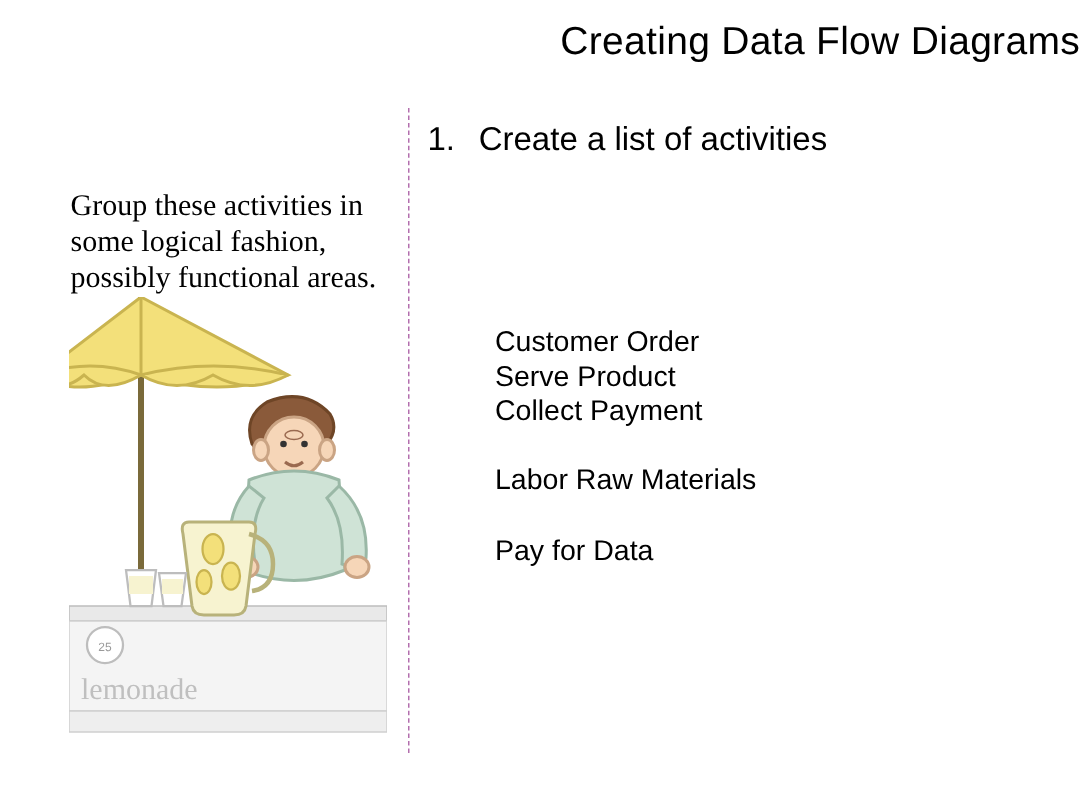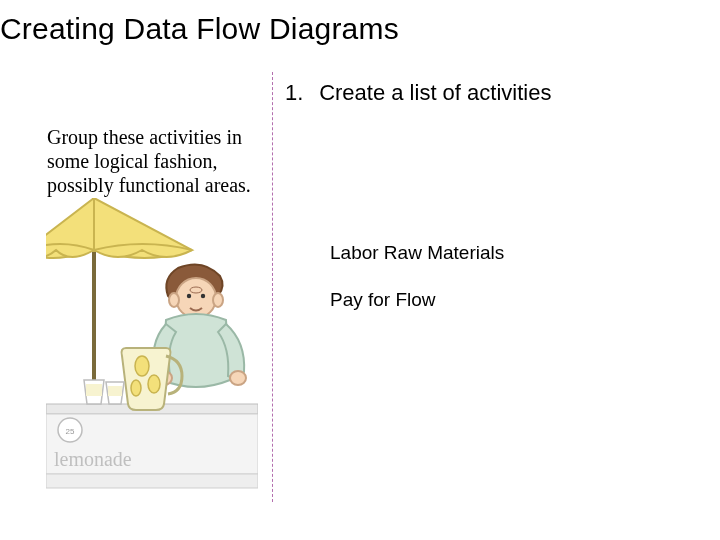--- a/index.html
+++ b/index.html
@@ -15,22 +15,22 @@
   .slide {
     position: relative;
     width: 720px;
     height: 540px;
   }
   .title {
     position: absolute;
     top: 12px;
     left: 0;
     width: 720px;
-    text-align: left;
-    font-size: 30px;
+    text-align: right;
+    font-size: 26px;
     font-weight: 400;
     letter-spacing: 0.2px;
   }
   .example {
     position: absolute;
     top: 78px;
     left: 80px;
     font-size: 22px;
     color: #3b7a3b;
     letter-spacing: 1px;
@@ -94,26 +94,31 @@
 
   <div class="divider"></div>
 
   <div class="step">
     <span class="num">1.</span>
     <span>Create a list of activities</span>
   </div>
 
   <div class="groups">
     <div class="grp">
+      <div>Customer Order</div>
+      <div>Serve Product</div>
+      <div>Collect Payment</div>
+    </div>
+    <div class="grp">
     </div>
     <div class="grp">
       <div>Labor Raw Materials</div>
     </div>
     <div class="grp">
-      <div>Pay for Flow</div>
+      <div>Pay for Data</div>
     </div>
   </div>
 
   <div class="illus">
     <svg viewBox="0 0 212 292" width="212" height="292">
 
       <g>
         <line x1="48" y1="0" x2="48" y2="210" stroke="#7a6a3a" stroke-width="4"></line>
         <path d="M48 0 L146 52 Q100 68 48 52 Q0 68 -20 52 Z" fill="#f3e07a" stroke="#c9b450" stroke-width="2"></path>
         <path d="M48 0 L48 52" stroke="#c9b450" stroke-width="2"></path>

